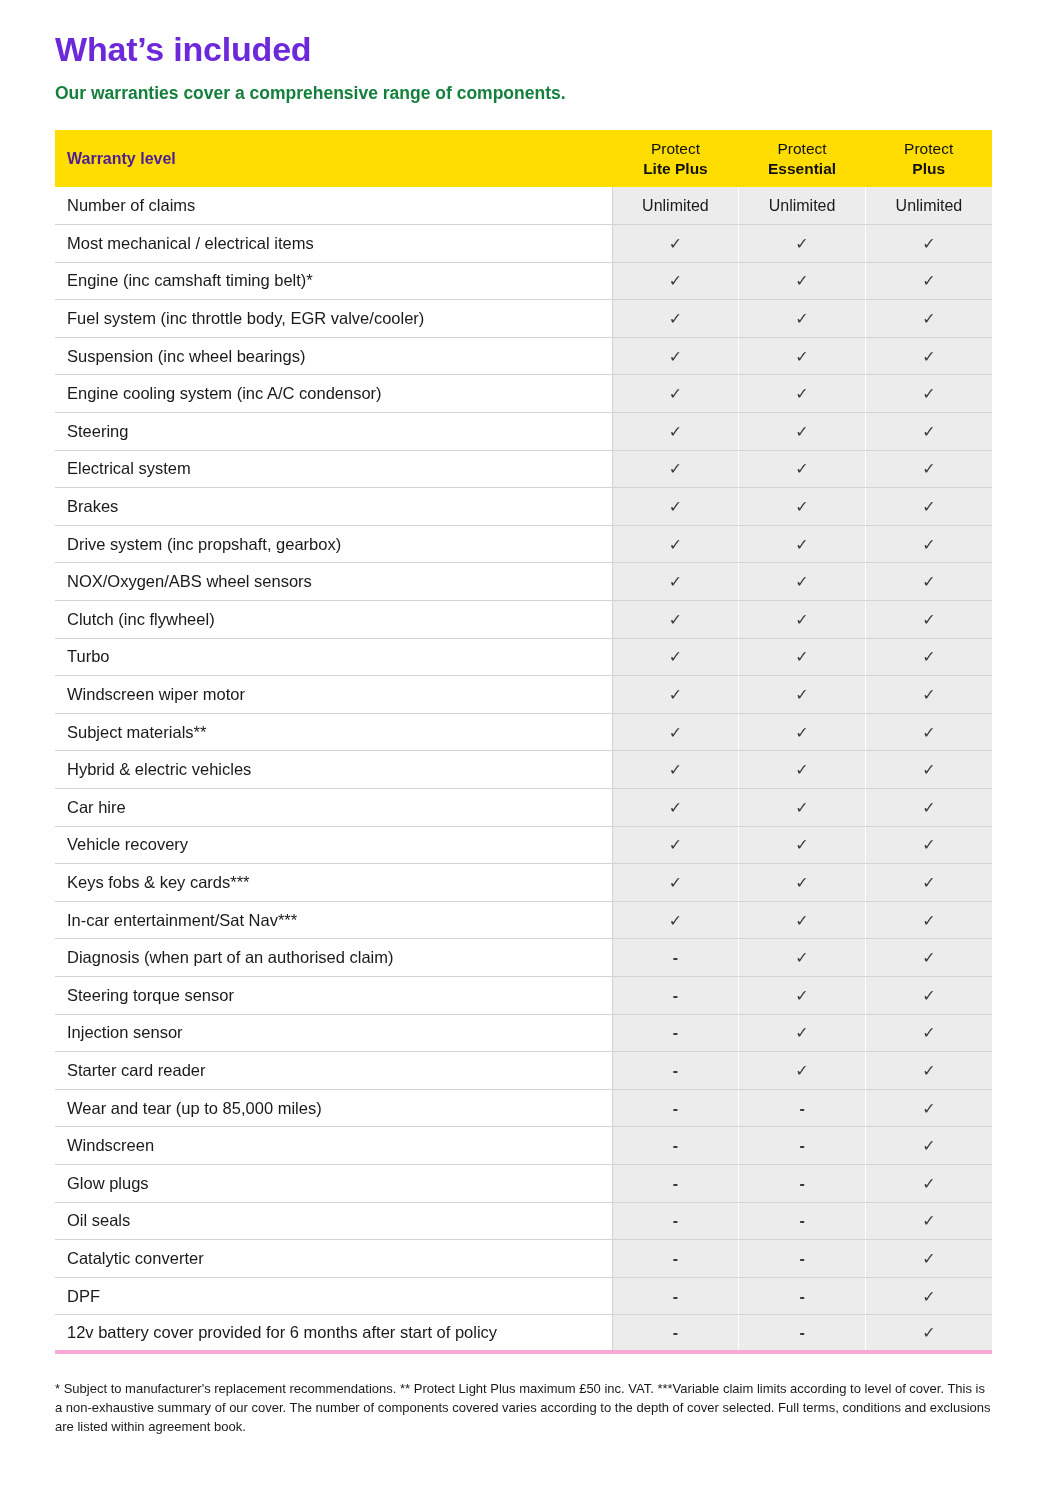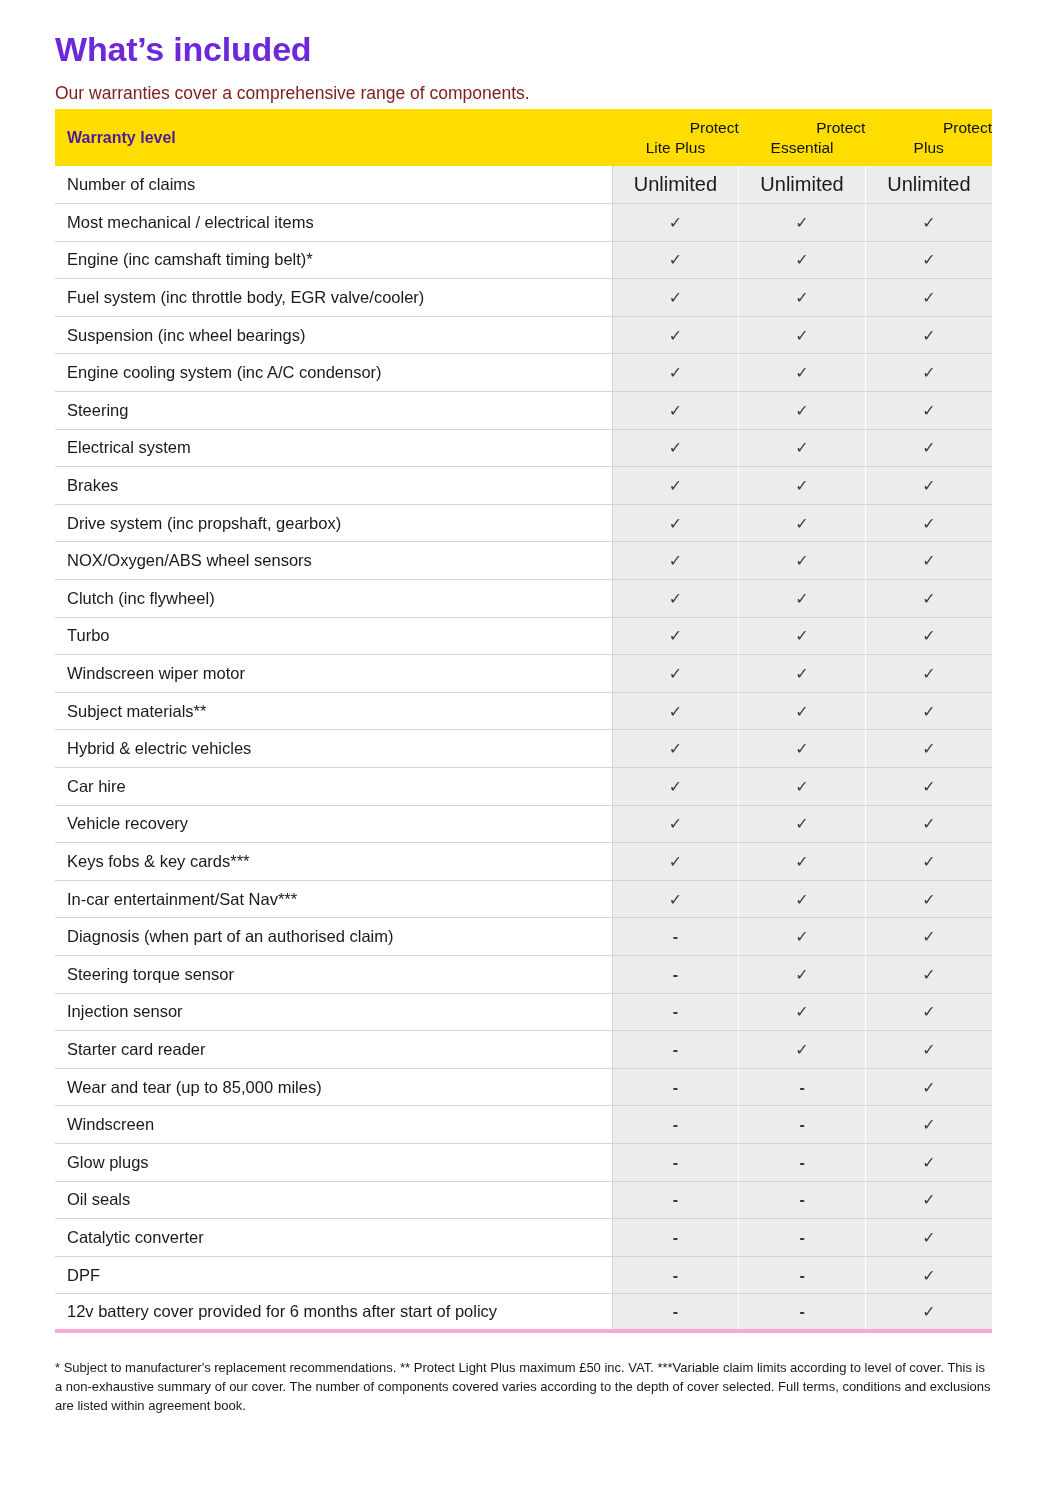--- a/index.html
+++ b/index.html
@@ -23,23 +23,23 @@
   }
   .title {
     font-size: 34px;
     font-weight: bold;
     letter-spacing: -0.2px;
     margin: 0 0 14px 0;
     color: #6d28d9;
   }
   .subtitle {
     font-size: 17.5px;
-    color: #7f1d1d;
-    margin: 0 0 5px 0;
-    font-weight: normal;
+    color: #15803d;
+    margin: 0 0 26px 0;
+    font-weight: bold;
   }
   table.warranty {
     border-collapse: collapse;
     width: 937px;
     table-layout: fixed;
   }
   table.warranty col.c-feature { width: 557px; }
   table.warranty col.c-plan { width: 126.6px; }
 
   thead th {
@@ -56,43 +56,43 @@
     font-weight: bold;
     color: #4c1d95;
   }
   th.hdr-plan {
     text-align: center;
     font-size: 15.5px;
     font-weight: normal;
     color: #111;
     line-height: 1.25;
   }
-  th.hdr-plan .plan-top { display: block; font-weight: normal; text-align: right; }
-  th.hdr-plan .plan-bot { display: block; font-weight: normal; }
+  th.hdr-plan .plan-top { display: block; font-weight: normal; }
+  th.hdr-plan .plan-bot { display: block; font-weight: bold; }
 
   tbody td {
     border-bottom: 1px solid #d4d4d4;
     height: 37.6px;
     font-size: 16.5px;
     color: #1a1a1a;
     box-sizing: border-box;
   }
   td.feature {
     text-align: left;
     padding-left: 12px;
     border-right: 1px solid #d4d4d4;
     background: #ffffff;
   }
   td.cell {
     text-align: center;
     background: #ececec;
     border-right: 1px solid #ffffff;
   }
   td.cell:last-child { border-right: none; }
-  tbody tr:first-child td.cell { font-size: 20px; }
+  tbody tr:first-child td.cell { font-size: 16px; }
   .tick {
     display: inline-block;
     color: #3a3a3a;
     font-size: 16px;
     line-height: 1;
   }
   .dash {
     display: inline-block;
     color: #3a3a3a;
     font-size: 16px;

